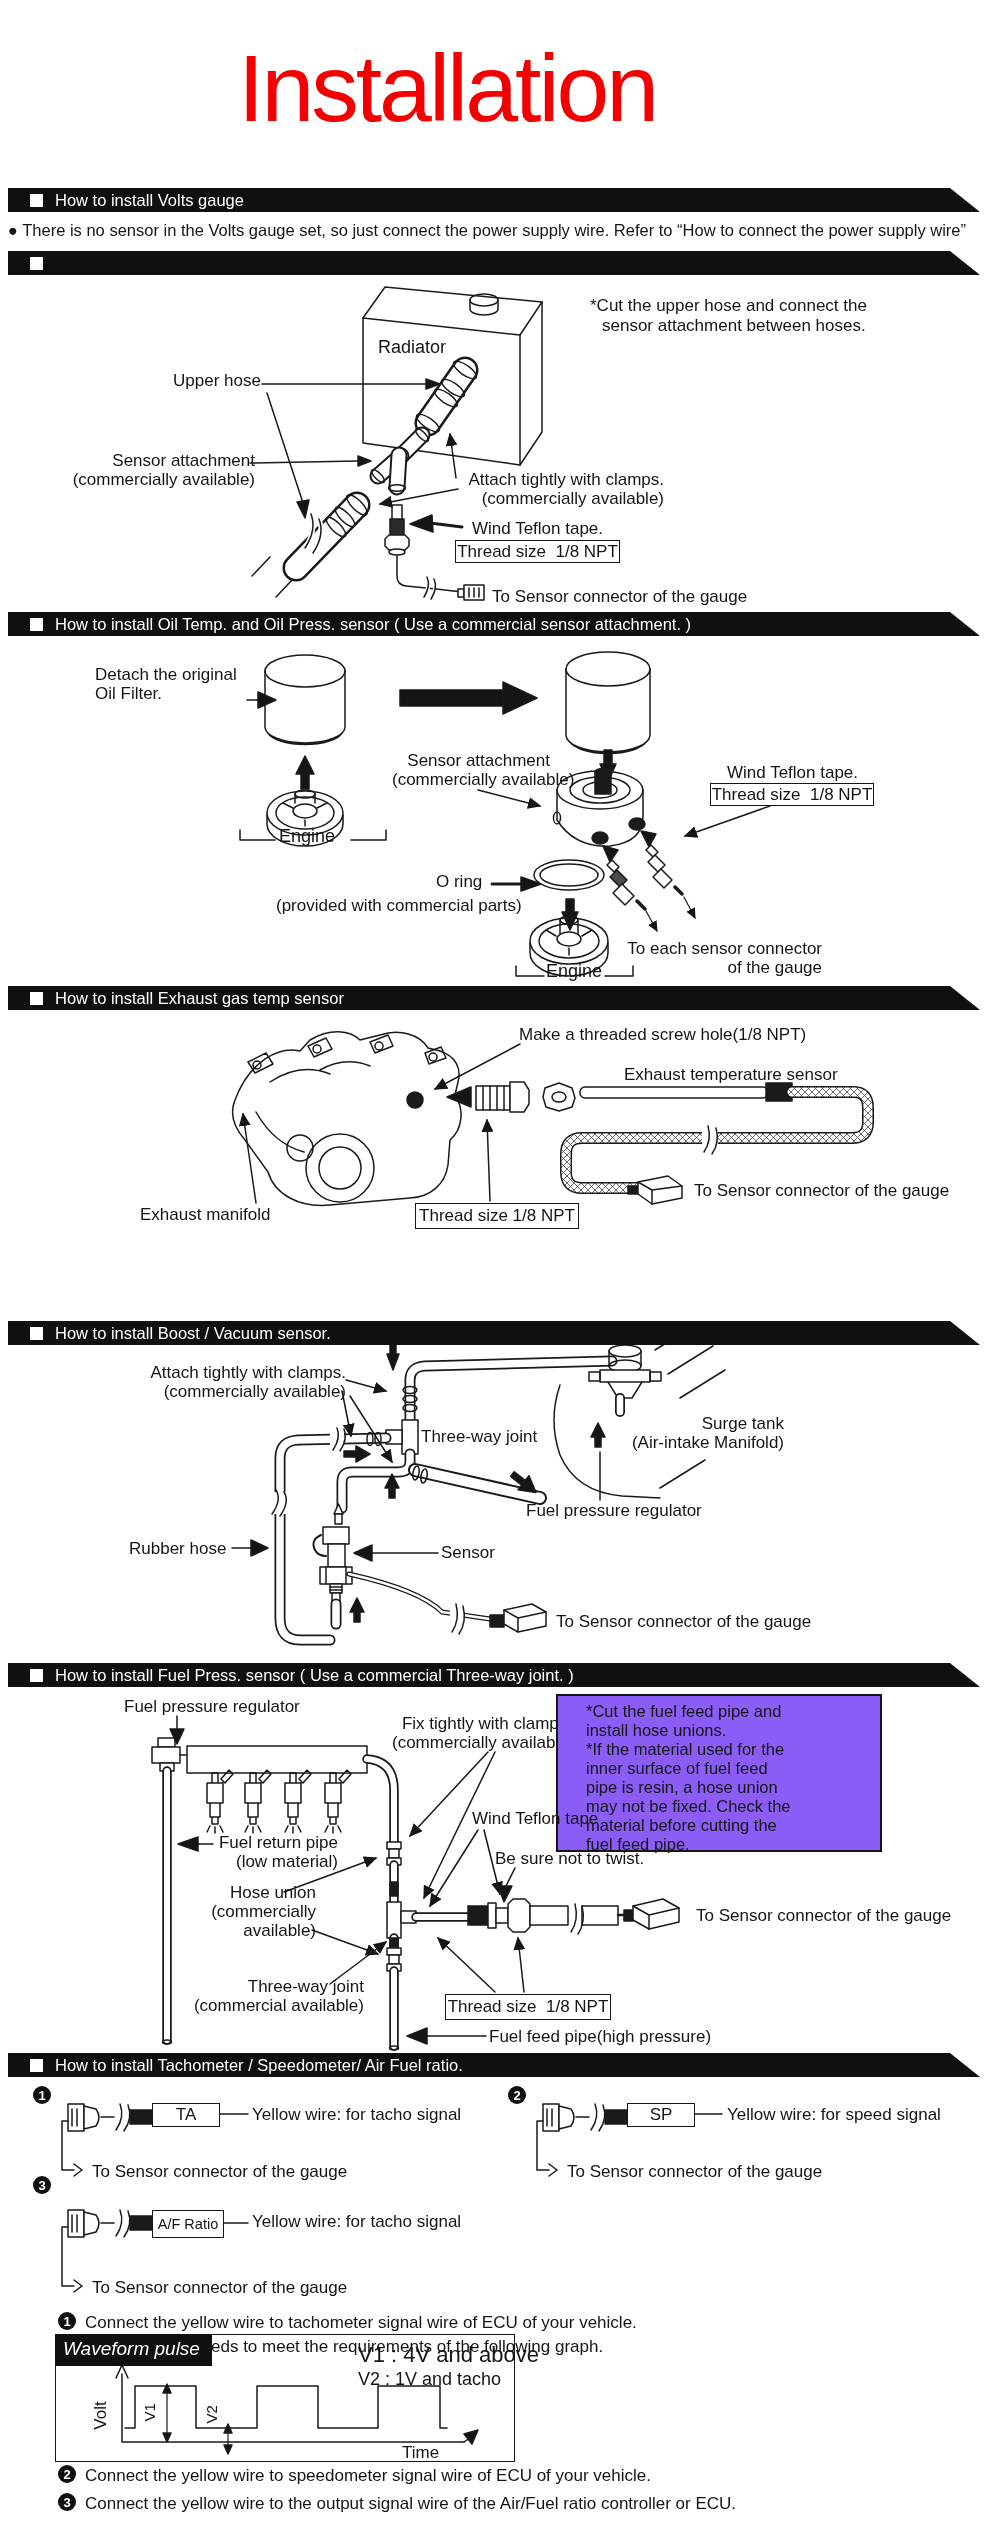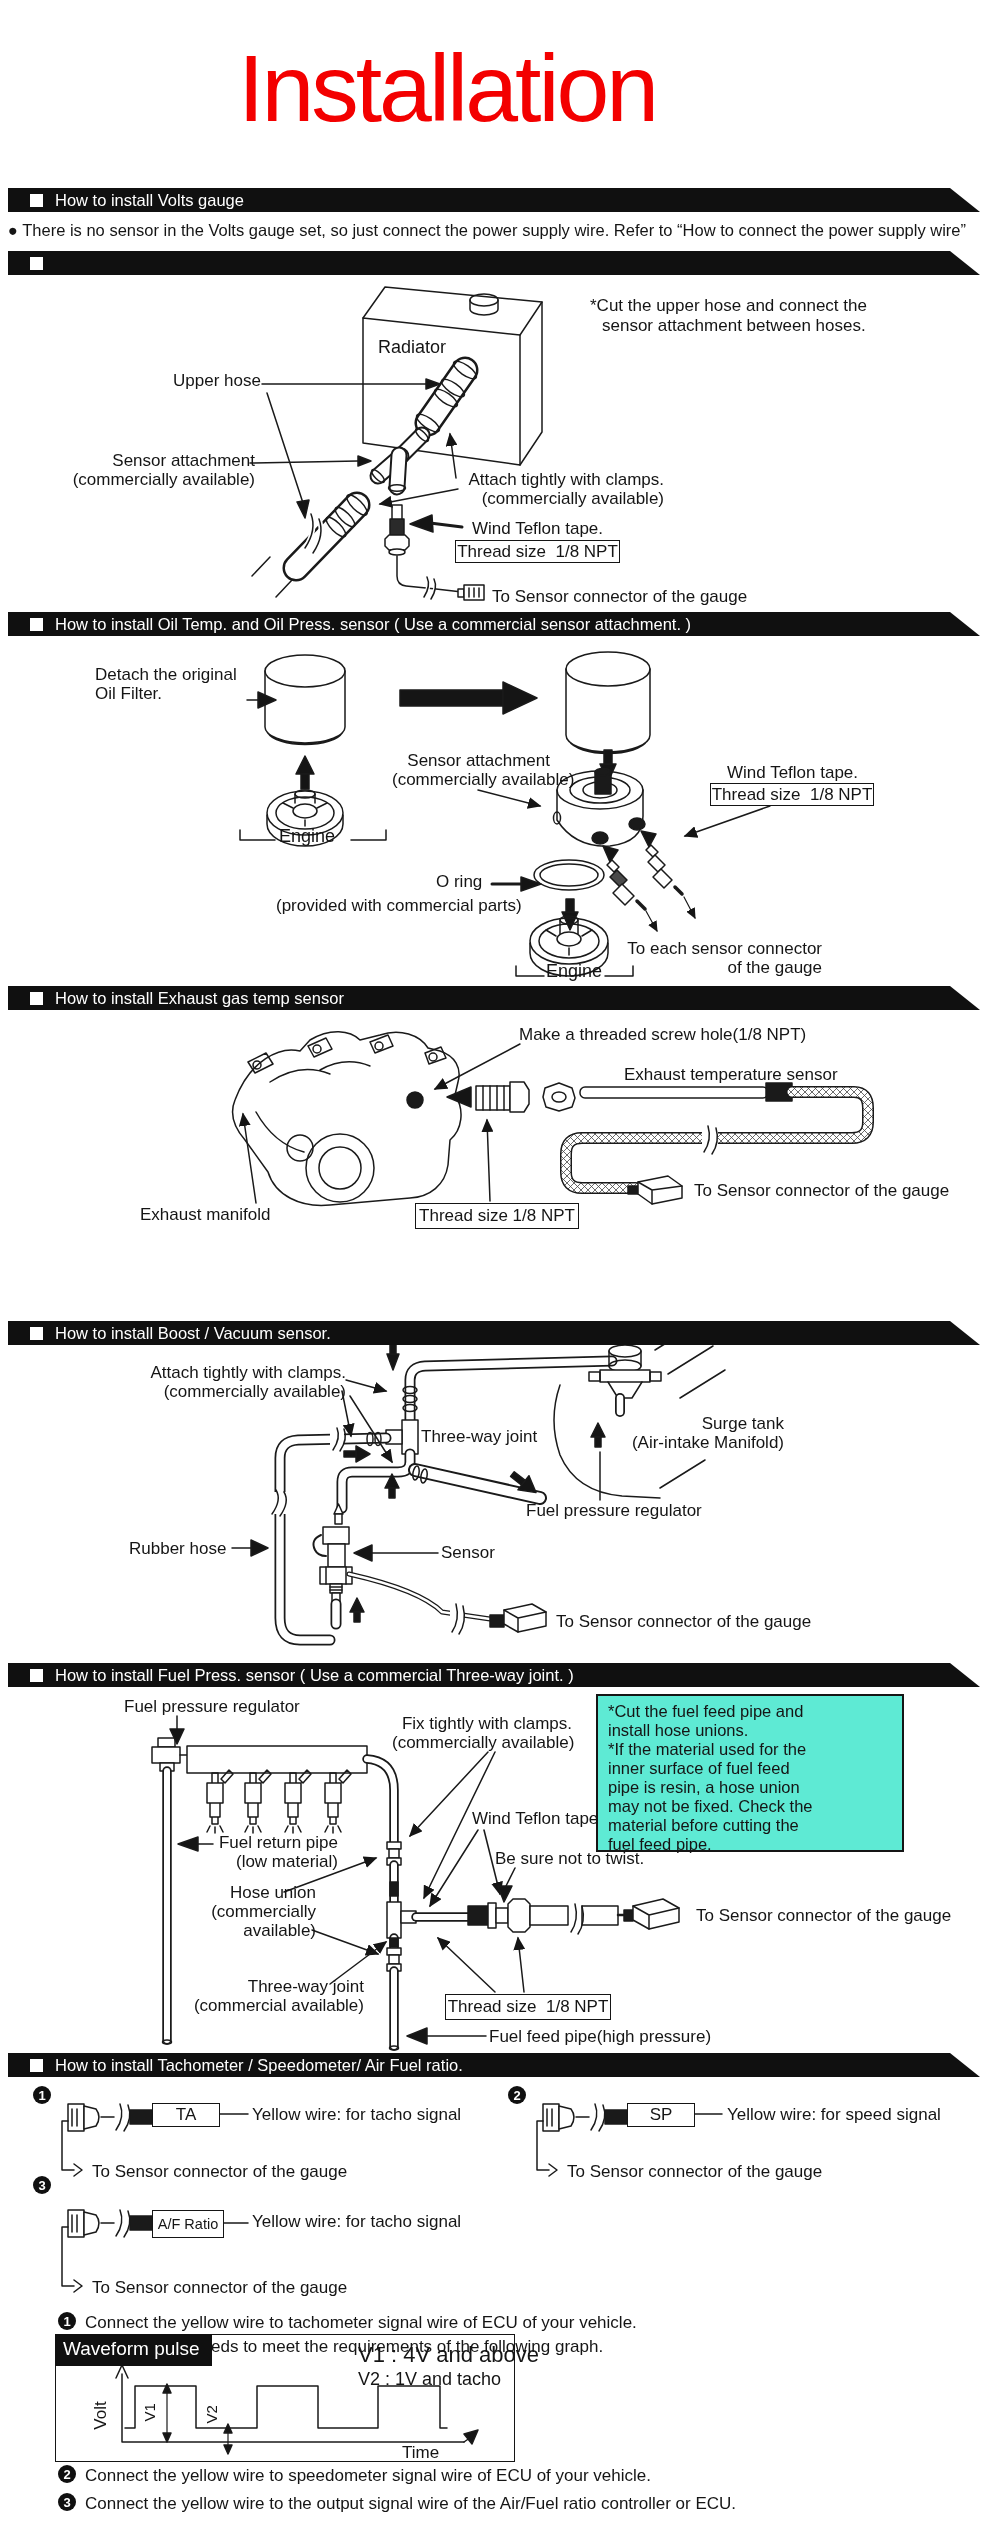--- a/index.html
+++ b/index.html
@@ -13,25 +13,25 @@
        clip-path:polygon(0 0,calc(100% - 30px) 0,100% 100%,0 100%);}
   .bar .sq{width:13px;height:13px;background:#fff;margin:0 12px 0 22px;flex:0 0 auto;}
   .lbl{position:absolute;font-size:17px;line-height:1.12;white-space:nowrap;z-index:2;}
   .blk span{display:block;}
   .ctr{text-align:right;white-space:nowrap;}
   .boxed{position:absolute;border:1.6px solid #151515;background:#fff;font-size:17px;
          display:flex;align-items:center;justify-content:center;white-space:pre;z-index:2;}
   .badge{position:absolute;width:18px;height:18px;border-radius:50%;background:#101010;color:#fff;
          font-size:13px;font-weight:bold;display:flex;align-items:center;justify-content:center;z-index:2;}
   .notebox{position:absolute;left:556px;top:1694px;width:288px;height:142px;border:2.2px solid #151515;
-           background:#5eead4;padding:6px 6px 6px 10px;font-size:16.5px;line-height:19px;z-index:2;margin-left:40px;}
+           background:#8b5cf6;padding:6px 6px 6px 28px;font-size:16.5px;line-height:19px;z-index:2;}
   .notebox span{display:block;white-space:nowrap;}
   .wavepanel{position:absolute;left:55px;top:2334px;width:458px;height:126px;border:1.6px solid #151515;z-index:1;}
   .wavetitle{position:absolute;left:55px;top:2334px;background:#101010;color:#fff;font-size:19px;
-             padding:4px 12px 6px 8px;z-index:2;white-space:nowrap;}
+             padding:4px 12px 6px 8px;z-index:2;white-space:nowrap;font-style:italic;}
   .rot{transform:rotate(-90deg);transform-origin:center;}
 </style>
 </head>
 <body>
 
 <svg id="art" width="1000" height="2536" viewBox="0 0 1000 2536">
   <defs>
     <marker id="ah" markerWidth="10" markerHeight="8" refX="8" refY="4" orient="auto">
       <path d="M0,0 L9,4 L0,8 Z" fill="#151515"></path>
     </marker>

